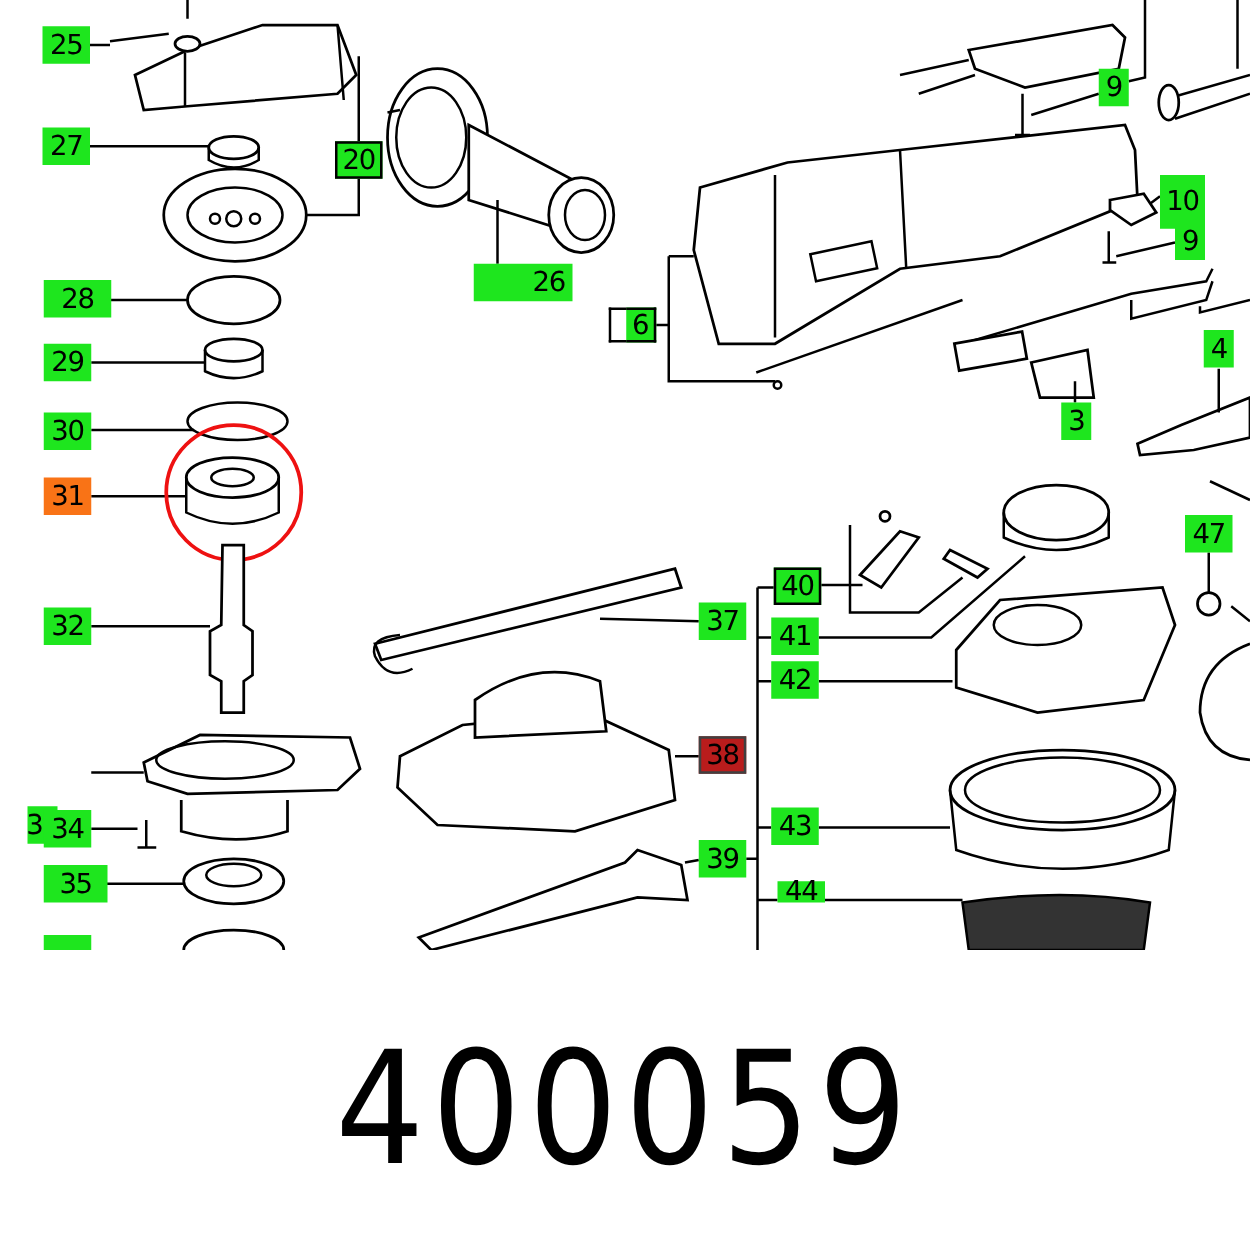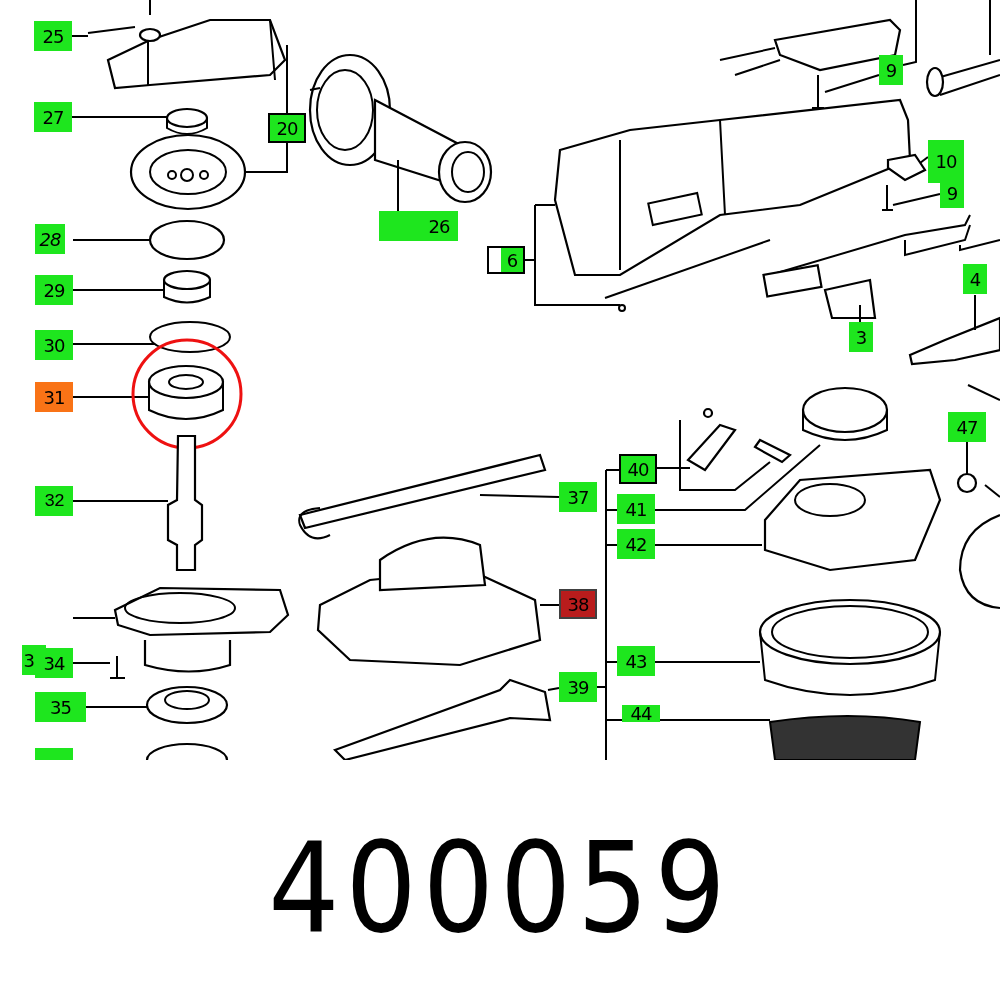--- a/index.html
+++ b/index.html
@@ -1,19 +1,19 @@
 <!DOCTYPE html>
 <html><head>
 <meta charset="utf-8">
 <style>
   html, body { margin:0; padding:0; background:#ffffff; }
   body { width:1000px; height:1000px; position:relative; overflow:hidden; font-family:"DejaVu Sans", sans-serif; }
   #diagram { position:absolute; left:0; top:0; width:1000px; height:760px; }
   .callout { position:absolute; display:flex; align-items:center; justify-content:center;
-             font-family:"DejaVu Sans", sans-serif; font-size:18px; color:#000; background:#1ee61e;
+             font-family:"DejaVu Sans", sans-serif; font-size:22px; color:#000; background:#1ee61e;
              letter-spacing:-1px; }
   .callout.selected { background:#f97316; }
   .callout.outlined { background:#b91c1c; border:2px solid #404040; box-sizing:border-box; }
   .callout.boxed { border:2px solid #000; box-sizing:border-box;text-align:center; }
   .part-number { position:absolute; left:0; top:815px; width:1000px; text-align:center;
                  font-family:"DejaVu Sans", sans-serif; font-size:112px; letter-spacing:6px; color:#000;
                  transform:scaleY(1.12); transform-origin:center top; }
   svg { position:absolute; left:0; top:0; }
   .ln { stroke:#000; stroke-width:2; fill:none; }
   .pt { stroke:#000; stroke-width:2.2; fill:#fff; }
@@ -152,25 +152,25 @@
     <circle class="pt" cx="967" cy="483" r="9"></circle>
     <path class="ln" d="M967 442 L967 474"></path>
     <path class="ln" d="M985 485 L1000 497"></path>
     <path class="pt" d="M1000 515 Q960 530 960 570 Q965 605 1000 608"></path>
     <path class="ln" d="M968 385 L1000 400"></path>
   </svg>
 
   <div class="callout" style="left:34px;top:21px;width:38px;height:30px;">25</div>
   <div class="callout" style="left:34px;top:102px;width:38px;height:30px;">27</div>
   <div class="callout boxed" style="left:268px;top:113px;width:38px;height:30px;">20</div>
-  <div class="callout" style="left:35px;top:224px;width:30px;height:30px;font-style:italic;">28</div>
+  <div class="callout" style="left:35px;top:224px;width:54px;height:30px;">28</div>
   <div class="callout" style="left:35px;top:275px;width:38px;height:30px;">29</div>
   <div class="callout" style="left:35px;top:330px;width:38px;height:30px;">30</div>
   <div class="callout selected" style="left:35px;top:382px;width:38px;height:30px;">31</div>
-  <div class="callout" style="left:35px;top:486px;width:38px;height:30px;font-family:Liberation Mono, monospace;">32</div>
+  <div class="callout" style="left:35px;top:486px;width:38px;height:30px;">32</div>
   <div class="callout" style="left:22px;top:603px;width:24px;height:30px;margin-top:42px;">33</div>
   <div class="callout" style="left:35px;top:648px;width:38px;height:30px;">34</div>
   <div class="callout" style="left:35px;top:692px;width:51px;height:30px;">35</div>
   <div class="callout" style="left:35px;top:748px;width:38px;height:12px;"></div>
   <div class="callout" style="left:379px;top:211px;width:38px;height:30px;padding-left:41px;">26</div>
   <div class="callout" style="left:501px;top:246px;width:24px;height:28px;border:2px solid #000;border-left:none;box-sizing:border-box;">6</div>
   <div style="position:absolute;left:487px;top:246px;width:14px;height:28px;border:2px solid #000;border-right:none;box-sizing:border-box;"></div>
   <div class="callout" style="left:879px;top:55px;width:24px;height:30px;">9</div>
   <div class="callout" style="left:928px;top:140px;width:36px;height:43px;">10</div>
   <div class="callout" style="left:940px;top:178px;width:24px;height:30px;">9</div>

